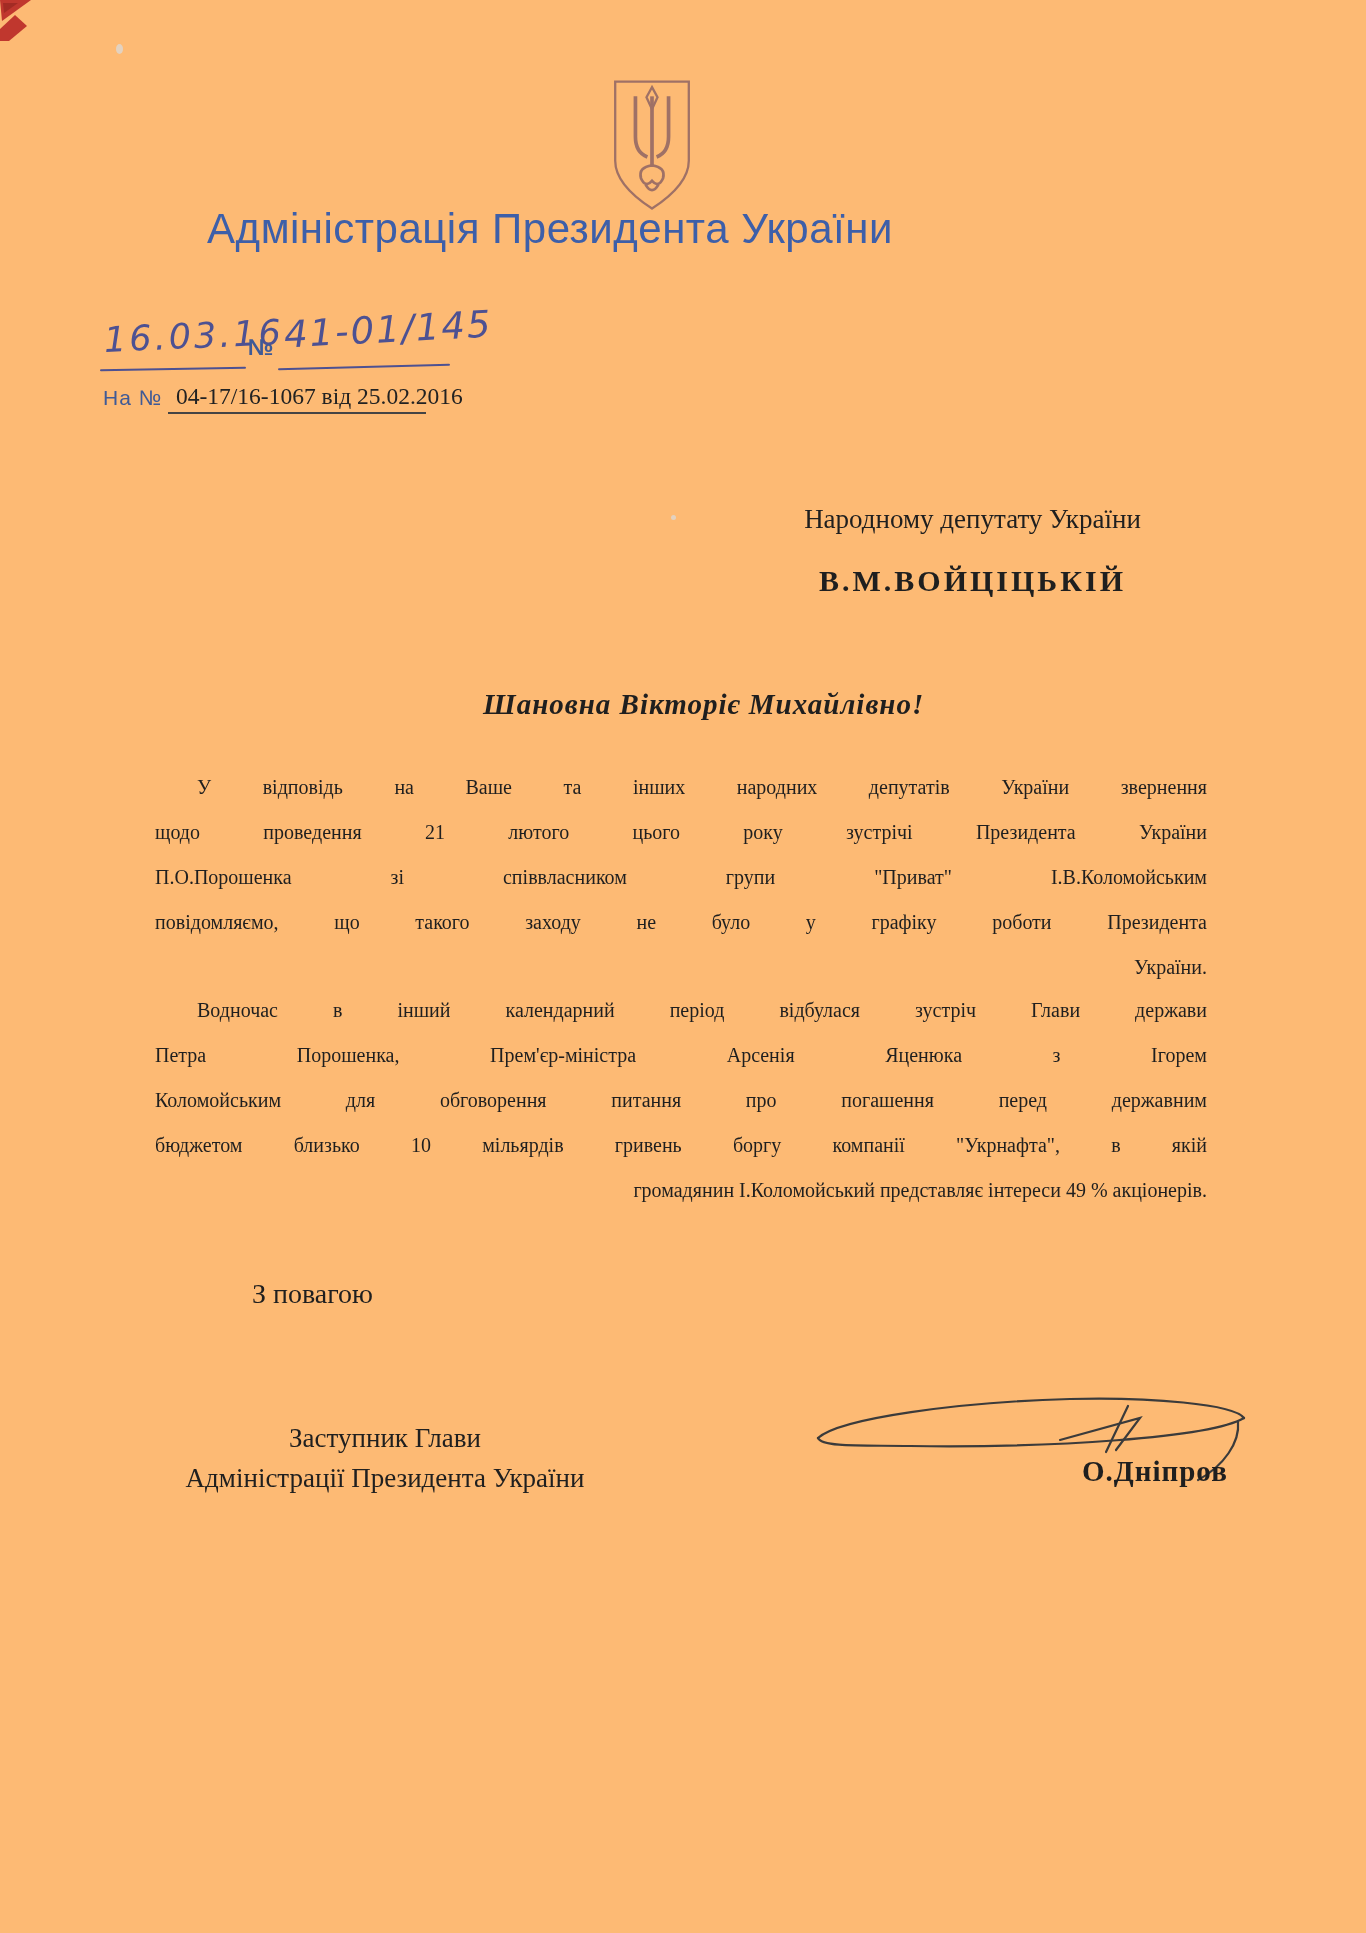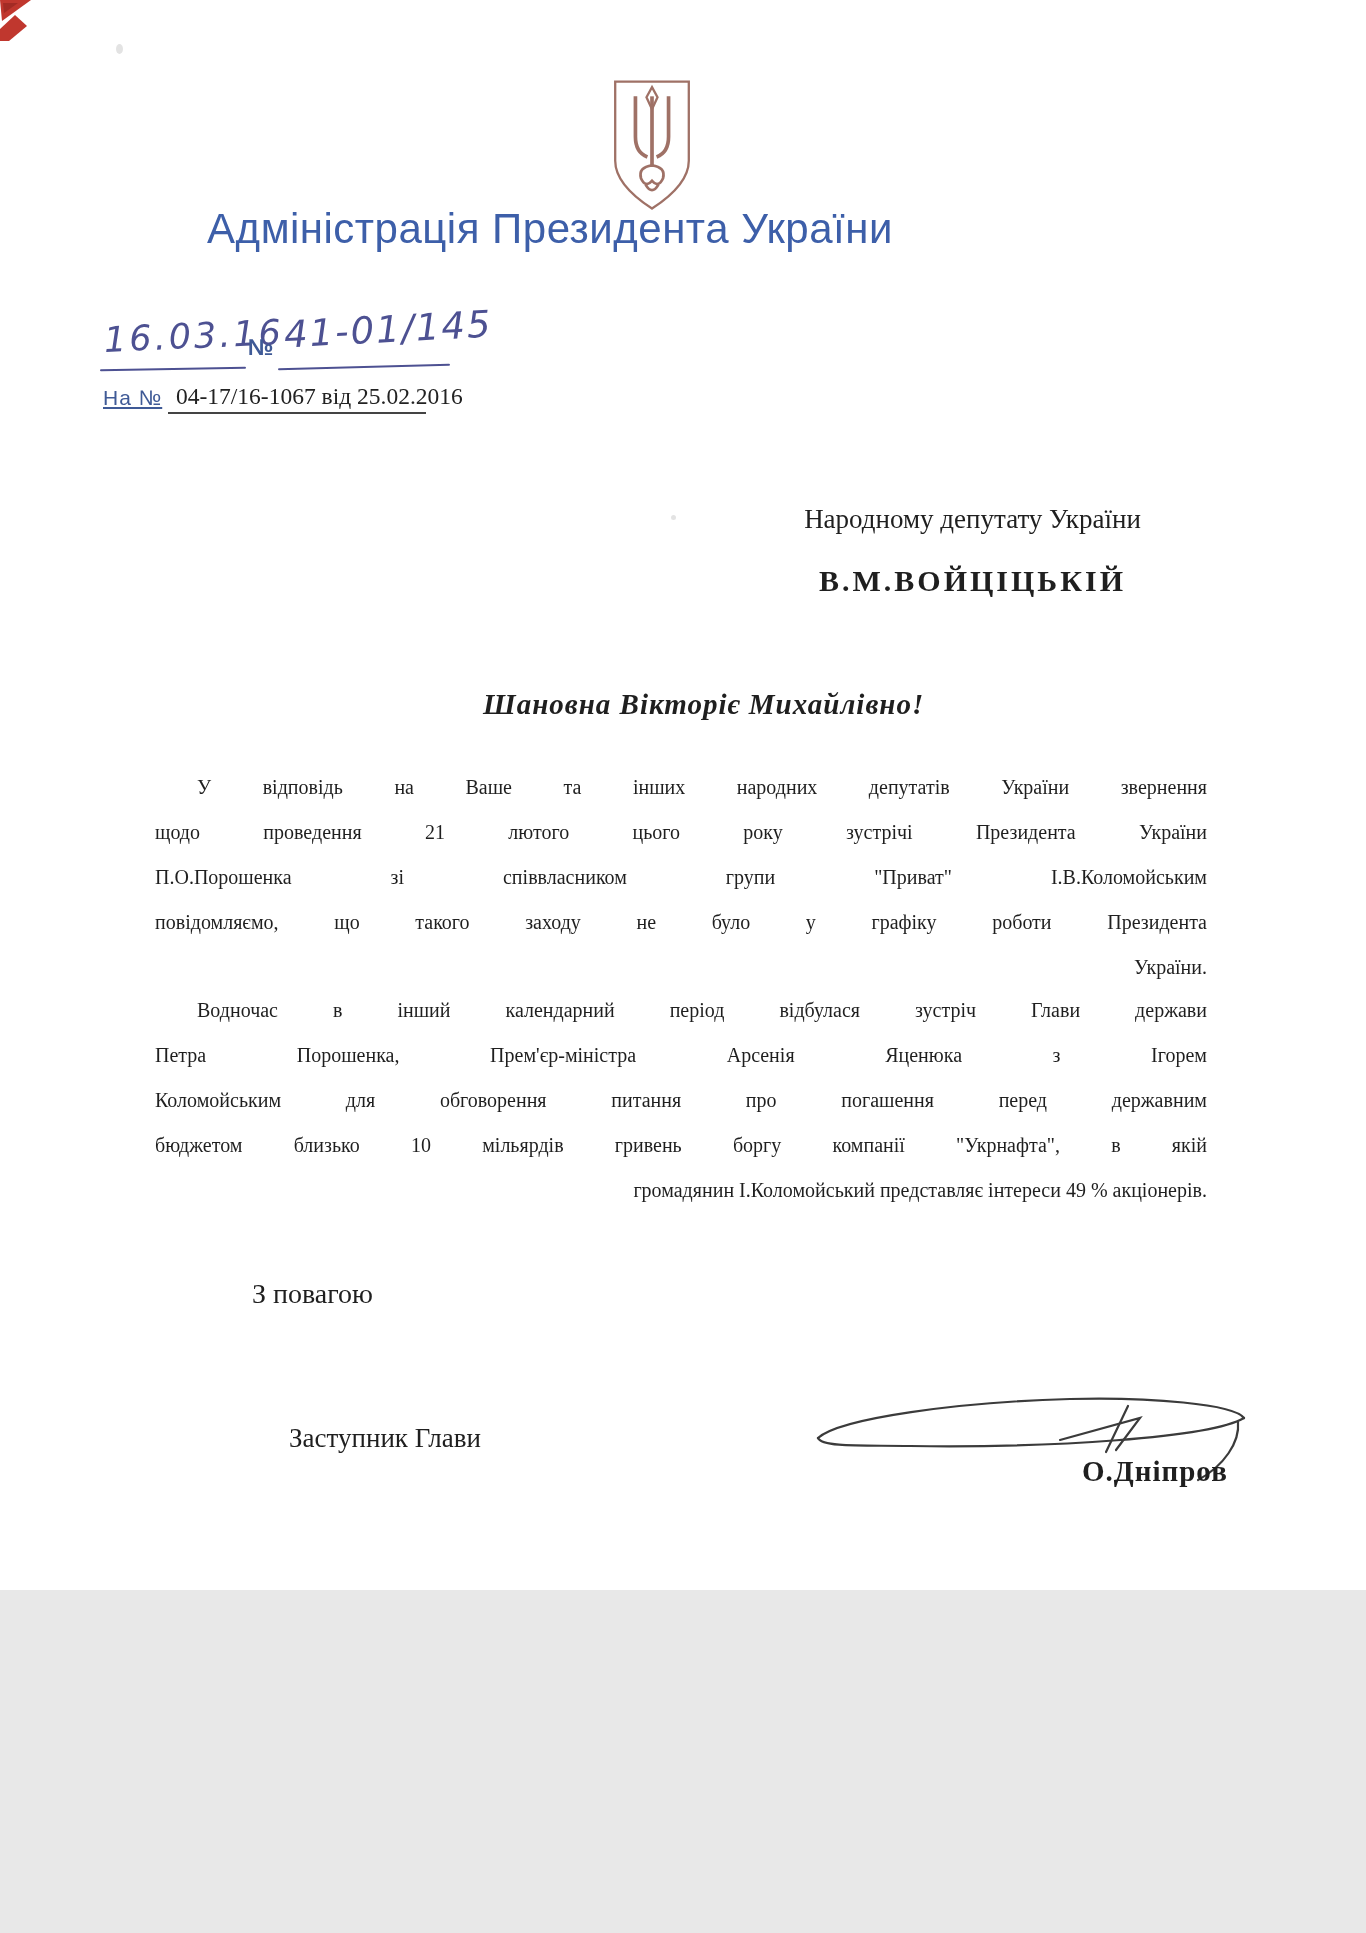--- a/index.html
+++ b/index.html
@@ -1,20 +1,20 @@
 <!DOCTYPE html>
 <html><head>
 <meta charset="utf-8">
 <style>
   html,body{margin:0;padding:0;background:#e8e8e8;}
   .page{
     position:relative;
-    width:1366px;height:1590px;
+    width:1366px;height:1933px;
     margin:0 auto;
-    background:#ffffff;
+    background:#fdba74;
     overflow:hidden;
     font-family:"Liberation Serif", serif;
     color:#1f1f1f;
   }
   .abs{position:absolute;}
 
   .org-name{
     left:155px;top:205px;width:790px;
     text-align:center;
     font-family:"Liberation Sans", sans-serif;
@@ -38,21 +38,20 @@
   .number-sign{
     left:248px;top:334px;
     font-family:"Liberation Sans", sans-serif;
     font-size:23px;color:#3f5a96;font-weight:bold;
   }
   .reply-label{
     left:103px;top:386px;
     font-family:"Liberation Sans", sans-serif;
     font-size:21px;color:#3f5a96;
     letter-spacing:1px;
-    text-decoration:underline;
   }
   .reply-value{left:176px;top:383px;font-size:23.5px;color:#222;white-space:nowrap;}
   .reply-underline{left:168px;top:412px;width:258px;height:1.5px;background:#444;}
 
   .recipient{left:765px;top:504px;width:415px;text-align:center;}
   .recipient-role{font-size:27px;white-space:nowrap;}
   .recipient-name{font-size:30px;font-weight:bold;letter-spacing:3px;margin-top:29px;white-space:nowrap;}
 
   .salutation{
     left:483px;top:688px;
@@ -133,20 +132,21 @@
     <div class="jline">Петра Порошенка, Прем'єр-міністра Арсенія Яценюка з Ігорем</div>
     <div class="jline">Коломойським для обговорення питання про погашення перед державним</div>
     <div class="jline">бюджетом близько 10 мільярдів гривень боргу компанії "Укрнафта", в якій</div>
     <div class="lline">громадянин І.Коломойський представляє інтереси 49 % акціонерів.</div>
   </div>
 
   <div class="abs closing">З повагою</div>
 
   <div class="abs signoff">
     <div>Заступник Глави</div>
+    <div>Адміністрації Президента України</div>
   </div>
 
   <svg class="abs" style="left:810px;top:1382px;" width="440" height="115" viewBox="0 0 440 115">
     <g stroke="#3b3b3b" stroke-width="2.2" fill="none" stroke-linecap="round">
       <path d="M8,56 C30,36 150,20 260,17 C340,15 424,22 434,36"></path>
       <path d="M434,36 C400,56 240,66 100,64 C60,63 12,66 8,56"></path>
       <path d="M250,58 L330,36 L306,68"></path>
       <path d="M318,24 L296,70"></path>
       <path d="M428,40 C430,60 414,84 388,98"></path>
     </g>

